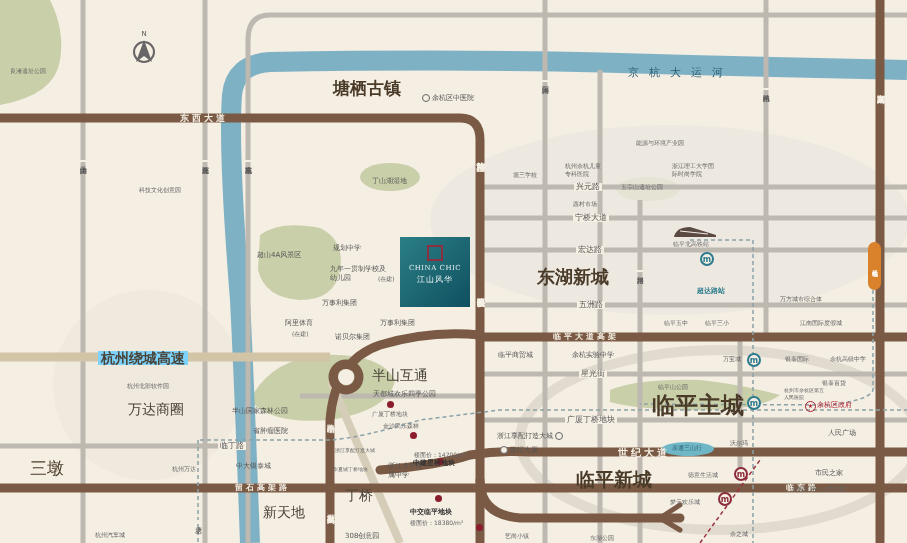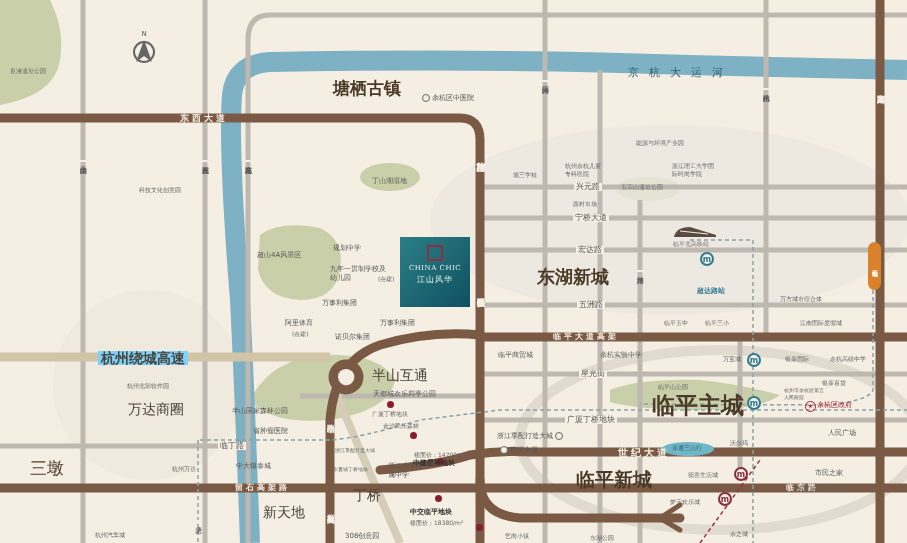--- a/index.html
+++ b/index.html
@@ -106,21 +106,21 @@
 
   <div class="river-lbl" style="left:628px;top:67px;">京杭大运河</div>
 
   <div class="district" style="left:333px;top:80px;font-size:17px;">塘栖古镇</div>
   <div class="district" style="left:537px;top:268px;font-size:18px;">东湖新城</div>
   <div class="district" style="left:652px;top:393px;font-size:23px;">临平主城</div>
   <div class="district" style="left:576px;top:470px;font-size:19px;">临平新城</div>
   <div class="district" style="left:30px;top:460px;font-size:17px;font-weight:normal;">三墩</div>
   <div class="area" style="left:372px;top:368px;">半山互通</div>
   <div class="area" style="left:263px;top:505px;">新天地</div>
-  <div class="area" style="left:345px;top:488px;margin-left:8px;">丁桥</div>
+  <div class="area" style="left:345px;top:488px;">丁桥</div>
   <div class="area" style="left:128px;top:403px;font-family:Liberation Serif, serif;">万达商圈</div>
 
   <div class="project">
     <div class="logo"></div>
     <div class="en">CHINA CHIC</div>
     <div class="cn">江山风华</div>
   </div>
 
   <div class="hroad-dark" style="left:180px;top:114px;">东西大道</div>
   <div class="hroad-dark" style="left:553px;top:333px;font-size:8px;">临平大道高架</div>
@@ -188,21 +188,21 @@
   <div class="lbl lbl-sm" style="left:636px;top:140px;">能源与环境产业园</div>
   <div class="lbl lbl-sm" style="left:672px;top:162px;width:44px;white-space:normal;line-height:1.3;">浙江理工大学国际时尚学院</div>
   <div class="lbl lbl-sm" style="left:621px;top:184px;">五宗山遗址公园</div>
   <div class="lbl lbl-sm" style="left:573px;top:209px;transform:translateY(-8px);">西村市场</div>
   <div class="lbl lbl-sm" style="left:673px;top:241px;">临平北高铁站</div>
   <div class="lbl lbl-sm" style="left:780px;top:296px;">万方城市综合体</div>
   <div class="lbl lbl-sm" style="left:800px;top:320px;">江南国际度假城</div>
   <div class="lbl lbl-sm" style="left:664px;top:320px;">临平五中</div>
   <div class="lbl lbl-sm" style="left:705px;top:320px;">临平三小</div>
   <div class="lbl" style="left:498px;top:352px;">临平商贸城</div>
-  <div class="lbl" style="left:572px;top:352px;margin-left:28px;">余杭实验中学</div>
+  <div class="lbl" style="left:572px;top:352px;">余杭实验中学</div>
   <div class="lbl lbl-sm" style="left:723px;top:356px;">万宝城</div>
   <div class="lbl lbl-sm" style="left:785px;top:356px;">银泰国际</div>
   <div class="lbl lbl-sm" style="left:830px;top:356px;">余杭高级中学</div>
   <div class="lbl lbl-sm" style="left:658px;top:384px;">临平山公园</div>
   <div class="lbl lbl-sm" style="left:822px;top:380px;">银泰百货</div>
   <div class="lbl lbl-sm" style="left:784px;top:387px;width:44px;white-space:normal;line-height:1.3;font-size:5px;">杭州市余杭区第五人民医院</div>
   <div class="lbl" style="left:817px;top:402px;color:#b02030;">余杭区政府</div>
   <div class="lbl" style="left:828px;top:430px;">人民广场</div>
   <div class="lbl lbl-sm" style="left:730px;top:440px;">沃尔玛</div>
   <div class="lbl lbl-sm" style="left:672px;top:445px;color:#2f5f73;">亲通三山行</div>

